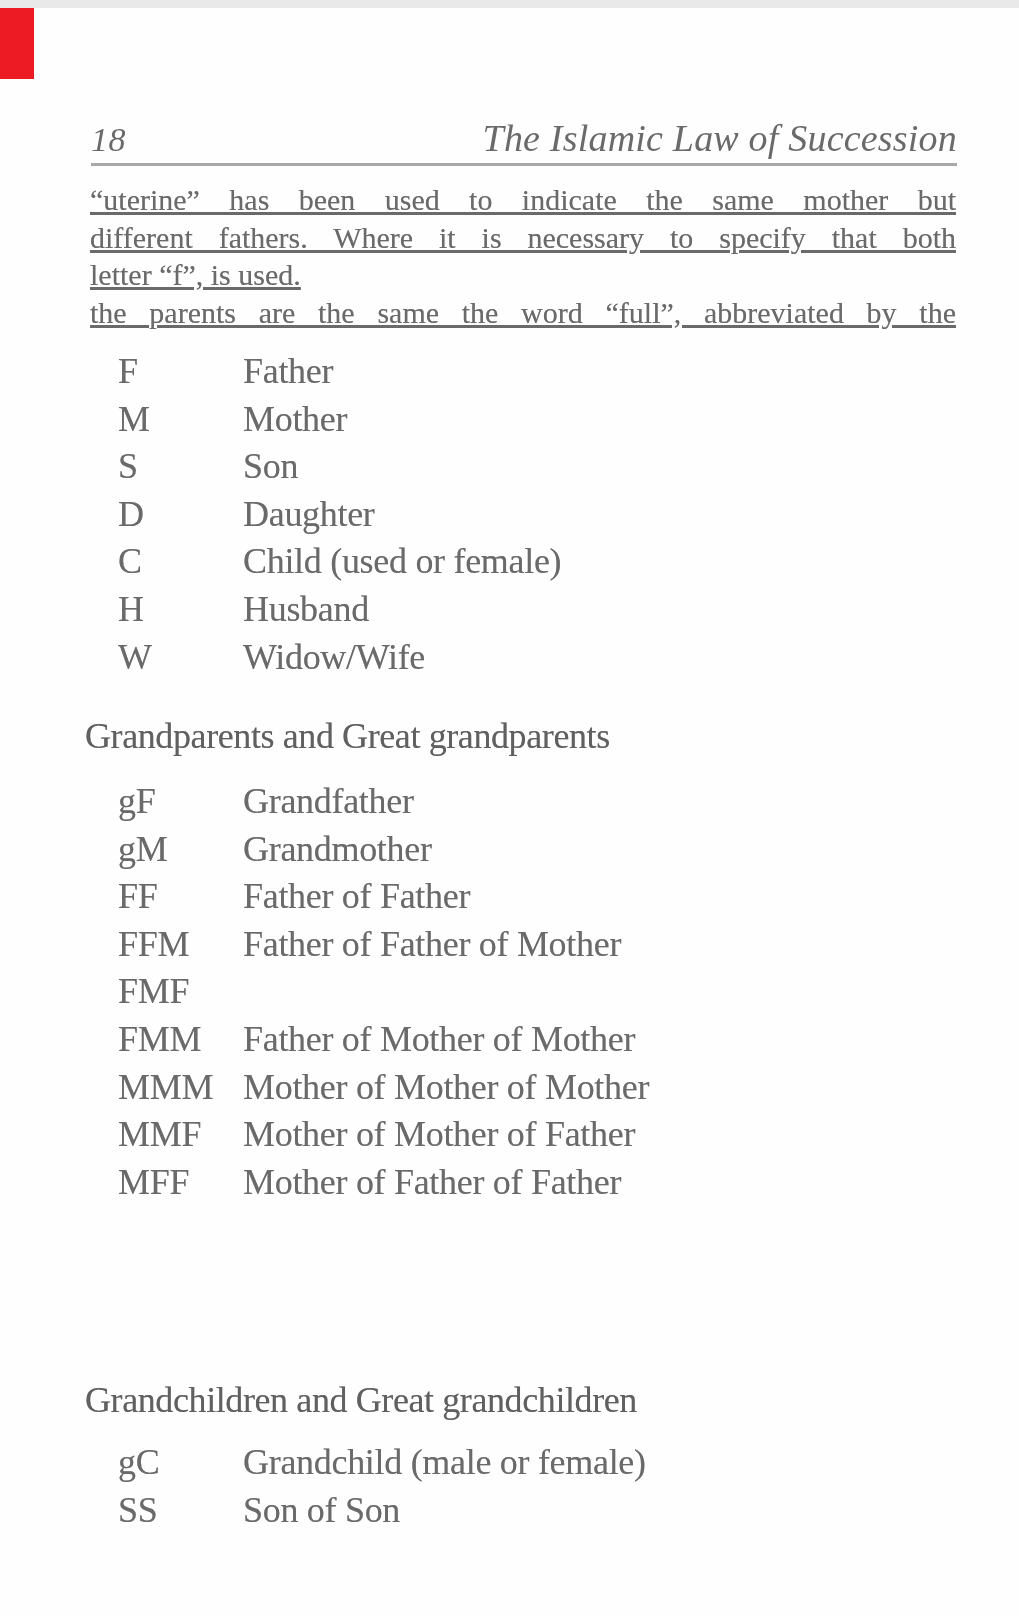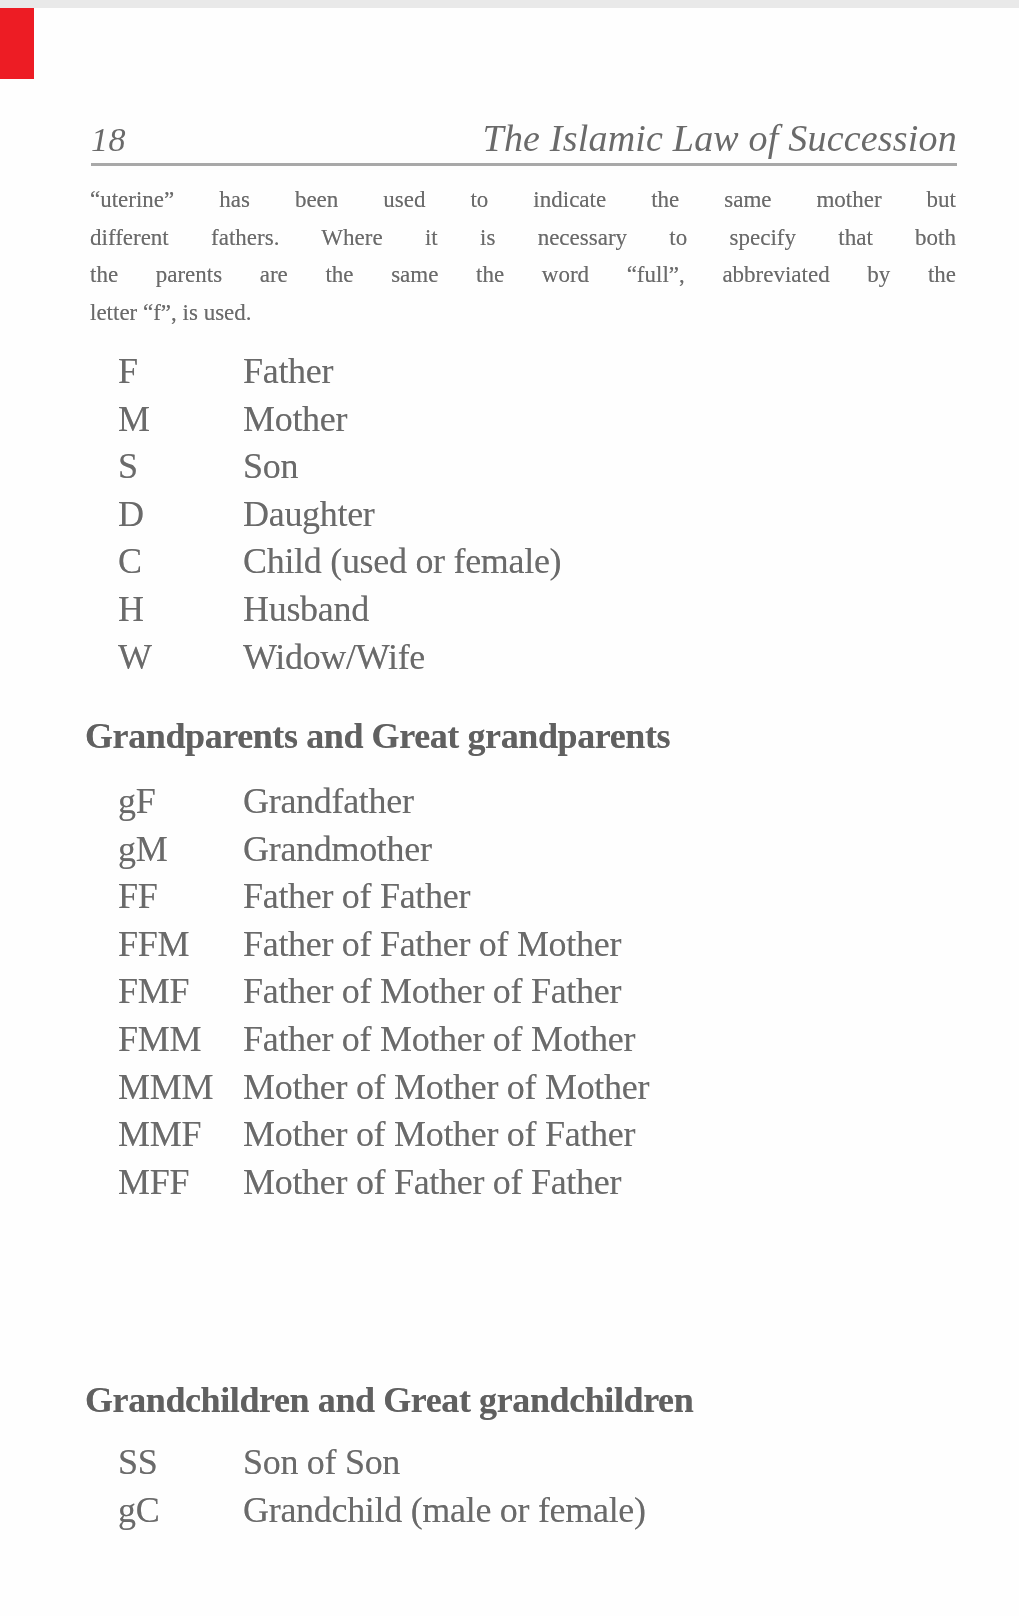--- a/index.html
+++ b/index.html
@@ -39,23 +39,24 @@
   .header-rule {
     position: absolute;
     left: 91px; top: 155px;
     width: 866px; height: 3px;
     background: var(--rule_gray, #a8a8a8);
   }
   .intro {
     position: absolute;
     left: 90px; top: 173px;
     width: 866px;
-    font-size: 23px;
+    font-size: 30px;
     line-height: 37.6px;
     text-shadow: 0 0 0.6px rgba(106,106,106,0.55);
+    text-decoration: underline;
   }
   .intro .line { text-align: justify; text-align-last: justify; }
   .intro .line.last { text-align-last: left; }
 
   .abbr-list {
     position: absolute;
     left: 90px;
     width: 866px;
   }
   .abbr-list .row {
@@ -70,21 +71,21 @@
   .abbr-list .abbr { position: absolute; left: 28px; }
   .abbr-list .def  { position: absolute; left: 153px; }
   #list-basic         { top: 340px; }
   #list-grandparents  { top: 770px; }
   #list-grandchildren { top: 1431px; }
 
   .section-heading {
     position: absolute;
     left: 85px;
     font-size: 36px;
-    font-weight: 700;
+    font-weight: 400;
     letter-spacing: -0.4px;
     color: #606060;
     text-shadow: 0 0 0.5px rgba(96,96,96,0.5);
     white-space: nowrap;
   }
   #heading-grandparents  { top: 707px; }
   #heading-grandchildren { top: 1371px; }
 </style>
 </head>
 <body>
@@ -96,22 +97,22 @@
   <div class="header">
     <span class="page-number">18</span>
     <span class="running-title">The Islamic Law of Succession</span>
   </div>
 
   <div class="header-rule"></div>
 
   <div class="intro">
     <div class="line">“uterine” has been used to indicate the same mother but</div>
     <div class="line">different fathers. Where it is necessary to specify that both</div>
+    <div class="line last">letter “f”, is used.</div>
     <div class="line">the parents are the same the word “full”, abbreviated by the</div>
-    <div class="line last">letter “f”, is used.</div>
   </div>
 
   <div class="abbr-list" id="list-basic">
     <div class="row">
       <span class="abbr">F</span>
       <span class="def">Father</span>
     </div>
     <div class="row">
       <span class="abbr">M</span>
       <span class="def">Mother</span>
@@ -152,21 +153,20 @@
     <div class="row">
       <span class="abbr">FF</span>
       <span class="def">Father of Father</span>
     </div>
     <div class="row">
       <span class="abbr">FFM</span>
       <span class="def">Father of Father of Mother</span>
     </div>
     <div class="row">
       <span class="abbr">FMF</span>
-      <span class="def">Father of Mother of Father</span>
     </div>
     <div class="row">
       <span class="abbr">FMM</span>
       <span class="def">Father of Mother of Mother</span>
     </div>
     <div class="row">
       <span class="abbr">MMM</span>
       <span class="def">Mother of Mother of Mother</span>
     </div>
     <div class="row">
@@ -176,22 +176,22 @@
     <div class="row">
       <span class="abbr">MFF</span>
       <span class="def">Mother of Father of Father</span>
     </div>
   </div>
 
   <div class="section-heading" id="heading-grandchildren">Grandchildren and Great grandchildren</div>
 
   <div class="abbr-list" id="list-grandchildren">
     <div class="row">
+      <span class="abbr">gC</span>
+      <span class="def">Grandchild (male or female)</span>
+    </div>
+    <div class="row">
       <span class="abbr">SS</span>
       <span class="def">Son of Son</span>
-    </div>
-    <div class="row">
-      <span class="abbr">gC</span>
-      <span class="def">Grandchild (male or female)</span>
     </div>
   </div>
 
 </div>
 
 </body></html>

